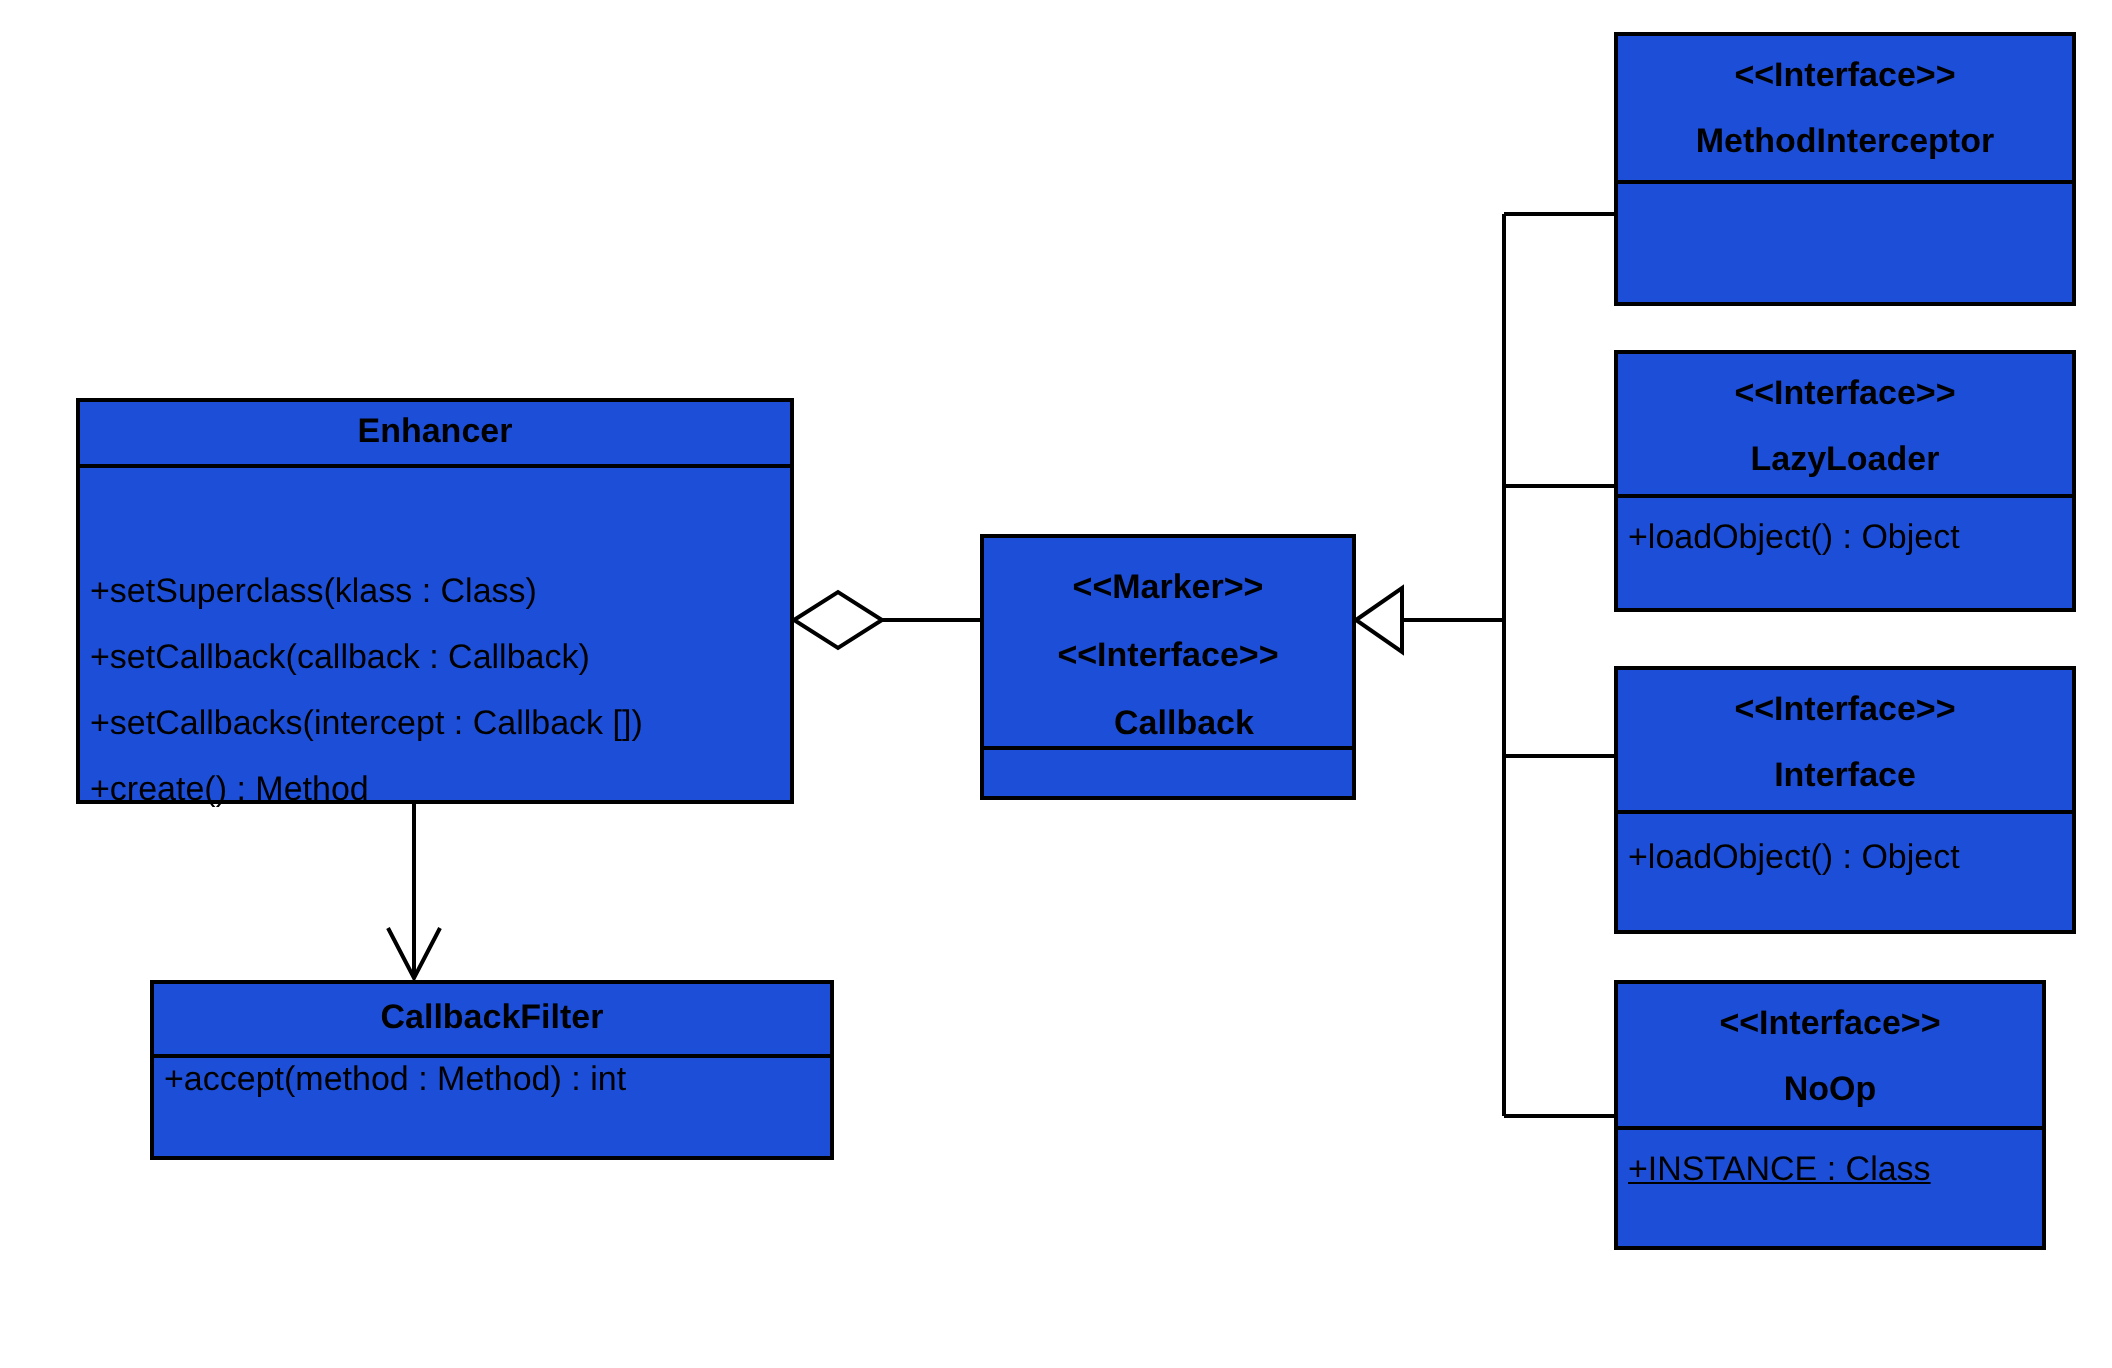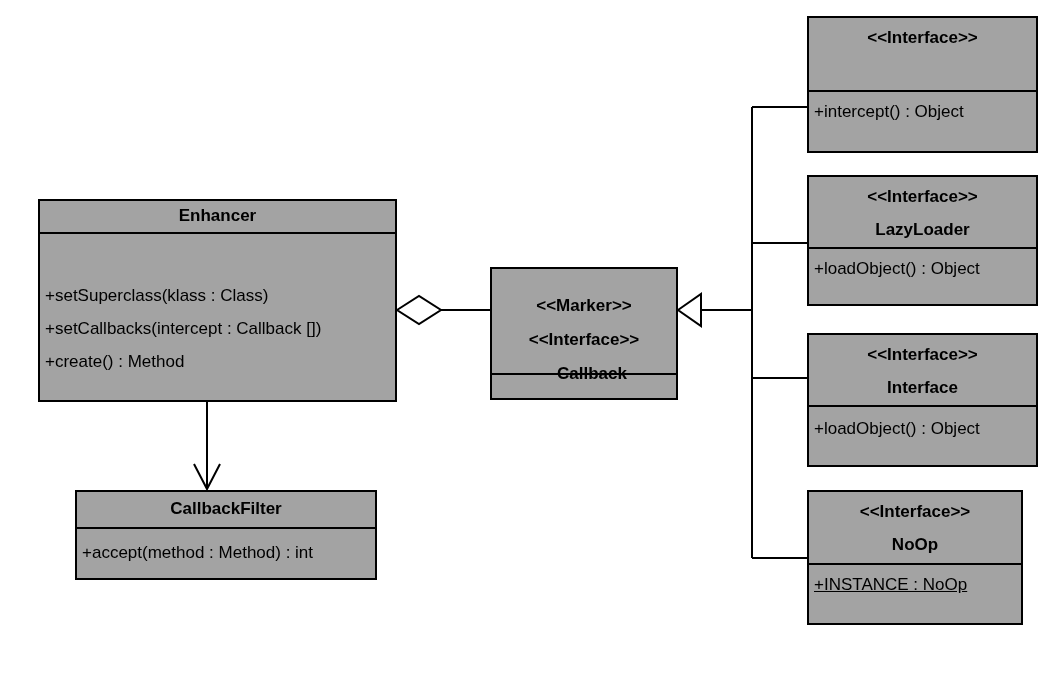--- a/index.html
+++ b/index.html
@@ -12,21 +12,21 @@
     color: #000;
     overflow: hidden;
   }
   .connectors {
     position: absolute;
     left: 0; top: 0;
     width: 1056px; height: 684px;
   }
   .uml-class {
     position: absolute;
-    background: #a3a3a3;
+    background: #1d4ed8;
     border: 2px solid #000;
     box-sizing: border-box;
     display: flex;
     flex-direction: column;
   }
   .uml-title {
     border-bottom: 2px solid #000;
     text-align: center;
     font-weight: bold;
     font-size: 17px;
@@ -69,49 +69,48 @@
     <line x1="207" y1="402" x2="207" y2="488" stroke="#000" stroke-width="2"></line>
     <polyline points="194,464 207,489 220,464" fill="none" stroke="#000" stroke-width="2"></polyline>
   </svg>
 
   <div class="uml-class" style="left:38px; top:199px; width:359px; height:203px;">
     <div class="uml-title" style="height:33px;">
       <div class="line" style="line-height:30px;">Enhancer</div>
     </div>
     <div class="uml-members" style="padding-top:6px;margin-top:39px;">
       <div class="member">+setSuperclass(klass : Class)</div>
+      <div class="member">+setCallback(callback : Callback)</div>
       <div class="member">+setCallbacks(intercept : Callback [])</div>
       <div class="member">+create() : Method</div>
     </div>
   </div>
 
-  <div class="uml-class" style="left:75px; top:490px; width:302px; height:90px;">
+  <div class="uml-class" style="left:75px; top:490px; width:342px; height:90px;">
     <div class="uml-title" style="height:37px;">
       <div class="line" style="line-height:34px;">CallbackFilter</div>
     </div>
-    <div class="uml-members" style="padding-top:13px;">
+    <div class="uml-members" style="">
       <div class="member single">+accept(method : Method) : int</div>
     </div>
   </div>
 
   <div class="uml-class" style="left:490px; top:267px; width:188px; height:133px;">
-    <div class="uml-title" style="height:106px; padding-top:20px;">
+    <div class="uml-title" style="height:106px; padding-top:8px;">
       <div class="line" style="line-height:34px;">&lt;&lt;Marker&gt;&gt;</div>
       <div class="line" style="line-height:34px;">&lt;&lt;Interface&gt;&gt;</div>
       <div class="line" style="line-height:34px;margin-left:16px;">Callback</div>
     </div>
     <div class="empty-compartment"></div>
   </div>
 
   <div class="uml-class" style="left:807px; top:16px; width:231px; height:137px;">
     <div class="uml-title" style="height:74px; padding-top:3px;">
       <div class="line">&lt;&lt;Interface&gt;&gt;</div>
-    </div>
-    <div class="uml-members" style="padding-top:9px;">
-      <div class="member single">+intercept() : Object</div>
+      <div class="line">MethodInterceptor</div>
     </div>
   </div>
 
   <div class="uml-class" style="left:807px; top:175px; width:231px; height:131px;">
     <div class="uml-title" style="height:72px; padding-top:3px;">
       <div class="line">&lt;&lt;Interface&gt;&gt;</div>
       <div class="line">LazyLoader</div>
     </div>
     <div class="uml-members" style="padding-top:9px;">
       <div class="member single">+loadObject() : Object</div>
@@ -127,17 +126,17 @@
       <div class="member single">+loadObject() : Object</div>
     </div>
   </div>
 
   <div class="uml-class" style="left:807px; top:490px; width:216px; height:135px;">
     <div class="uml-title" style="height:73px; padding-top:3px;">
       <div class="line">&lt;&lt;Interface&gt;&gt;</div>
       <div class="line">NoOp</div>
     </div>
     <div class="uml-members" style="padding-top:9px;">
-      <div class="member single static">+INSTANCE : NoOp</div>
+      <div class="member single static">+INSTANCE : Class</div>
     </div>
   </div>
 
 </div>
 
 </body></html>

